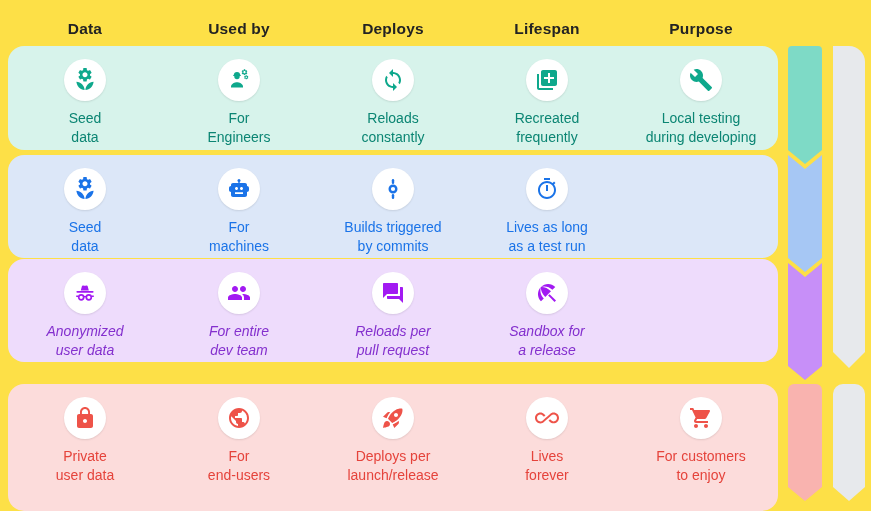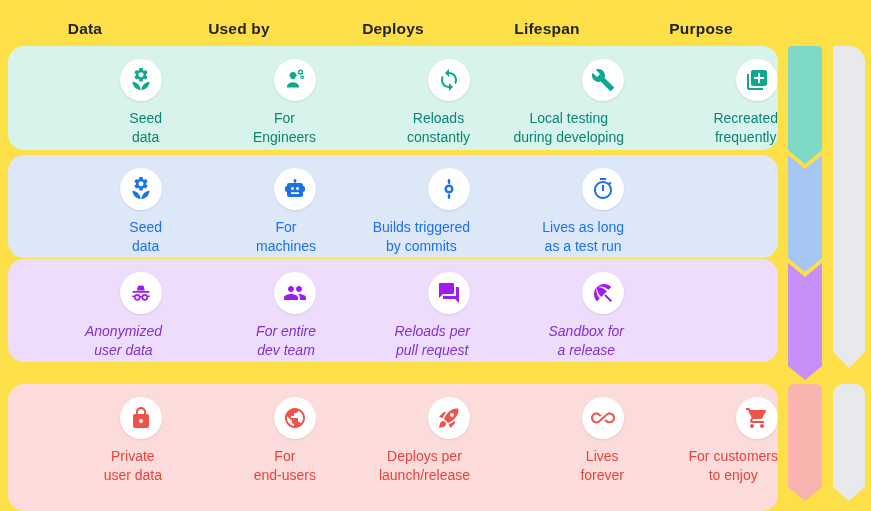--- a/index.html
+++ b/index.html
@@ -13,21 +13,21 @@
           font-size:15.5px;font-weight:bold;color:#232323;letter-spacing:.2px;}
 
   
   .env-row{position:absolute;left:8px;width:770px;height:104px;border-radius:16px;
           display:grid;grid-template-columns:repeat(5,1fr);}
   .row-dev{top:46px;background:#d7f3eb;color:#0b8573;}
   .row-test{top:155px;height:103px;background:#dce7f8;color:#1a73e8;}
   .row-staging{top:259px;height:103px;background:#eedcfc;color:#8430ce;font-style:italic;}
   .row-prod{top:384px;height:127px;background:#fcdcdb;color:#e5433b;}
 
-  .cell{display:flex;flex-direction:column;align-items:flex-end;padding-top:13px;}
+  .cell{display:flex;flex-direction:column;align-items:center;padding-top:13px;}
   .icon-circle{width:42px;height:42px;border-radius:50%;background:#fff;
           display:flex;align-items:center;justify-content:center;flex:0 0 auto;
           box-shadow:0 1px 2px rgba(0,0,0,.10);}
   .icon-circle svg{width:24px;height:24px;}
   .row-dev .icon-circle{color:#0ea88c;}
   .row-test .icon-circle{color:#1a73e8;}
   .row-staging .icon-circle{color:#a21af2;}
   .row-prod .icon-circle{color:#ee5349;}
   .cell .label{margin-top:8px;text-align:center;font-size:14px;font-weight:500;line-height:19px;}
 
@@ -91,37 +91,37 @@
           </svg>
       </div>
       <div class="label">
           <div>Reloads</div>
           <div>constantly</div>
         </div>
     </div>
     <div class="cell">
       <div class="icon-circle">
         <svg viewBox="0 0 24 24" fill="currentColor">
+            <path d="M4 6H2v14c0 1.1.9 2 2 2h14v-2H4V6zm16-4H8c-1.1 0-2 .9-2 2v12c0 1.1.9 2 2 2h12c1.1 0 2-.9 2-2V4c0-1.1-.9-2-2-2zm-1 9h-4v4h-2v-4H9V9h4V5h2v4h4v2z"></path>
+          </svg>
+      </div>
+      <div class="label">
+          <div>Recreated</div>
+          <div>frequently</div>
+        </div>
+    </div>
+    <div class="cell">
+      <div class="icon-circle">
+        <svg viewBox="0 0 24 24" fill="currentColor">
             <path d="M22.7 19l-9.1-9.1c.9-2.3.4-5-1.5-6.9-2-2-5-2.4-7.4-1.3L9 6 6 9 1.6 4.7C.4 7.1.9 10.1 2.9 12.1c1.9 1.9 4.6 2.4 6.9 1.5l9.1 9.1c.4.4 1 .4 1.4 0l2.3-2.3c.5-.4.5-1.1.1-1.4z"></path>
           </svg>
       </div>
       <div class="label">
           <div>Local testing</div>
           <div>during developing</div>
-        </div>
-    </div>
-    <div class="cell">
-      <div class="icon-circle">
-        <svg viewBox="0 0 24 24" fill="currentColor">
-            <path d="M4 6H2v14c0 1.1.9 2 2 2h14v-2H4V6zm16-4H8c-1.1 0-2 .9-2 2v12c0 1.1.9 2 2 2h12c1.1 0 2-.9 2-2V4c0-1.1-.9-2-2-2zm-1 9h-4v4h-2v-4H9V9h4V5h2v4h4v2z"></path>
-          </svg>
-      </div>
-      <div class="label">
-          <div>Recreated</div>
-          <div>frequently</div>
         </div>
     </div>
   </div>
 
   <div class="env-row row-test">
     <div class="cell">
       <div class="icon-circle">
         <svg viewBox="0 0 24 24" fill="currentColor">
             <g transform="translate(3.6,-1.6) scale(0.7)">
               <path d="M19.14 12.94c.04-.3.06-.61.06-.94 0-.32-.02-.64-.07-.94l2.03-1.58c.18-.14.23-.41.12-.61l-1.92-3.32c-.12-.22-.37-.29-.59-.22l-2.39.96c-.5-.38-1.03-.7-1.62-.94l-.36-2.54c-.04-.24-.24-.41-.48-.41h-3.84c-.24 0-.43.17-.47.41l-.36 2.54c-.59.24-1.13.57-1.62.94l-2.39-.96c-.22-.08-.47 0-.59.22L2.74 8.87c-.12.21-.08.47.12.61l2.03 1.58c-.05.3-.09.63-.09.94s.02.64.07.94l-2.03 1.58c-.18.14-.23.41-.12.61l1.92 3.32c.12.22.37.29.59.22l2.39-.96c.5.38 1.03.7 1.62.94l.36 2.54c.05.24.24.41.48.41h3.84c.24 0 .44-.17.47-.41l.36-2.54c.59-.24 1.13-.56 1.62-.94l2.39.96c.22.08.47 0 .59-.22l1.92-3.32c.12-.22.07-.47-.12-.61l-2.01-1.58zM12 15.6c-1.98 0-3.6-1.62-3.6-3.6s1.62-3.6 3.6-3.6 3.6 1.62 3.6 3.6-1.62 3.6-3.6 3.6z"></path>

